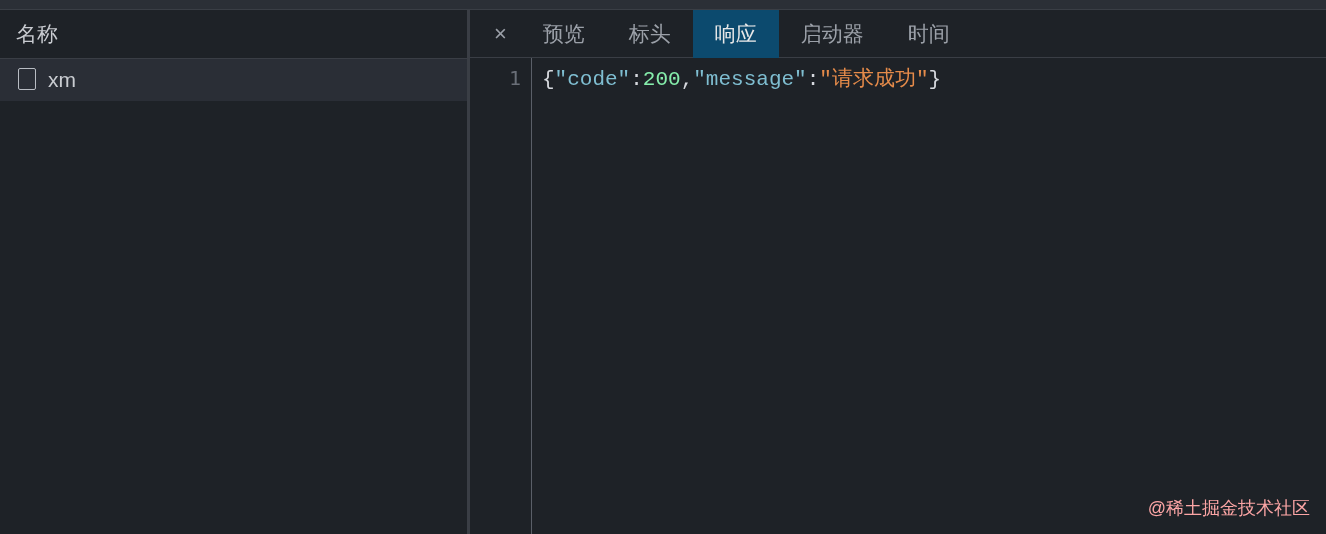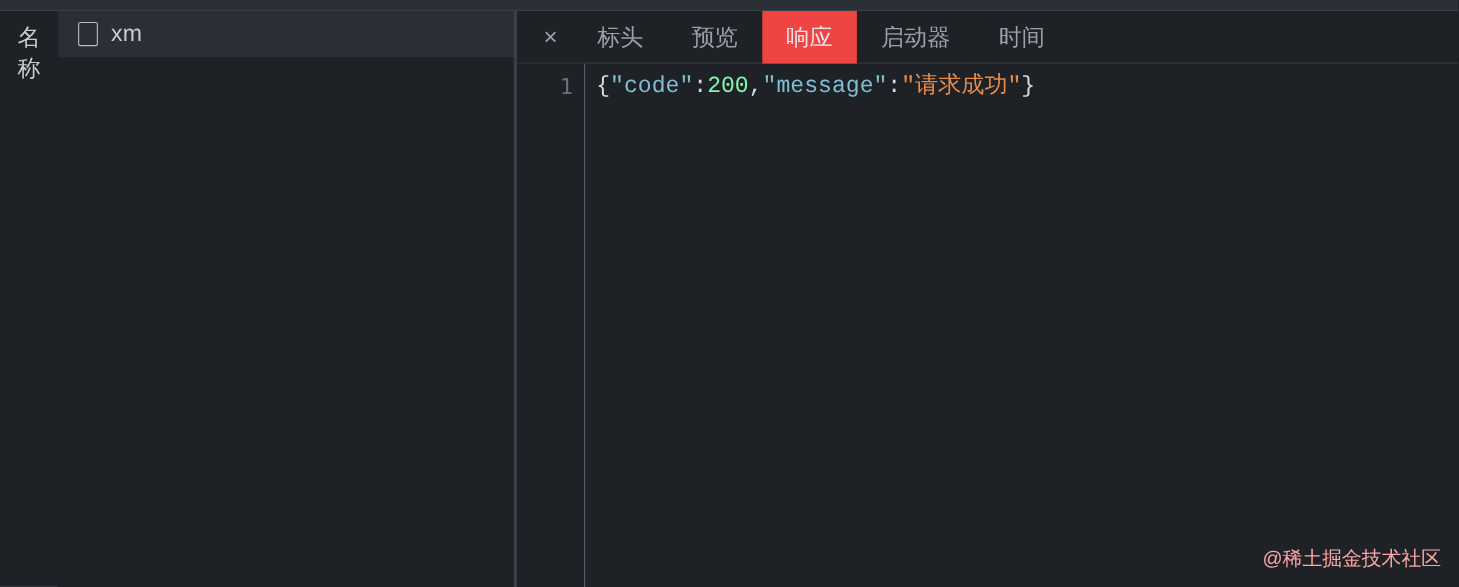--- a/index.html
+++ b/index.html
@@ -23,38 +23,37 @@
       border-bottom: 1px solid #3a3e45;
     }
     .main {
       display: flex;
       flex: 1;
       overflow: hidden;
     }
     .sidebar {
       width: 467px;
       display: flex;
-      flex-direction: row;
+      flex-direction: column;
       background: #1e2227;
     }
     .sidebar-header {
       padding: 10px 16px;
       font-size: 21px;
       color: #c9ccd1;
       background: #1e2227;
       border-bottom: 1px solid #3a3e45;
     }
     .request-list {
       flex: 1;
       background: #1e2227;
       padding-right: 2px;
     }
     .request-row {
       display: flex;
-      align-items: center;
       padding: 9px 18px;
       background: #2a2e36;
       font-size: 21px;
       color: #c9ccd1;
       cursor: pointer;
       width: 560px;
     }
     .file-icon {
       width: 18px;
       height: 22px;
@@ -88,21 +87,21 @@
       cursor: pointer;
       font-weight: 300;
     }
     .tab {
       padding: 10px 22px;
       font-size: 21px;
       color: #9ba0a8;
       cursor: pointer;
     }
     .tab.active {
-      background: #ef4444;
+      background: #0c4a6e;
       color: #e8e8e8;
     }
     .response-body {
       flex: 1;
       display: flex;
       background: #1e2227;
     }
     .gutter {
       width: 62px;
       background: #1e2227;
@@ -144,22 +143,22 @@
       <div class="request-row">
         <span class="file-icon"></span>
         <span>xm</span>
       </div>
     </div>
   </div>
   <div class="divider"></div>
   <div class="content">
     <div class="tabs">
       <span class="close-btn">×</span>
+      <span class="tab">预览</span>
       <span class="tab">标头</span>
-      <span class="tab">预览</span>
       <span class="tab active">响应</span>
       <span class="tab">启动器</span>
       <span class="tab">时间</span>
     </div>
     <div class="response-body">
       <div class="gutter">
         <div>1</div>
       </div>
       <div class="code"><span class="punct">{</span><span class="key">"code"</span><span class="punct">:</span><span class="num">200</span><span class="punct">,</span><span class="key">"message"</span><span class="punct">:</span><span class="str">"请求成功"</span><span class="punct">}</span></div>
     </div>

